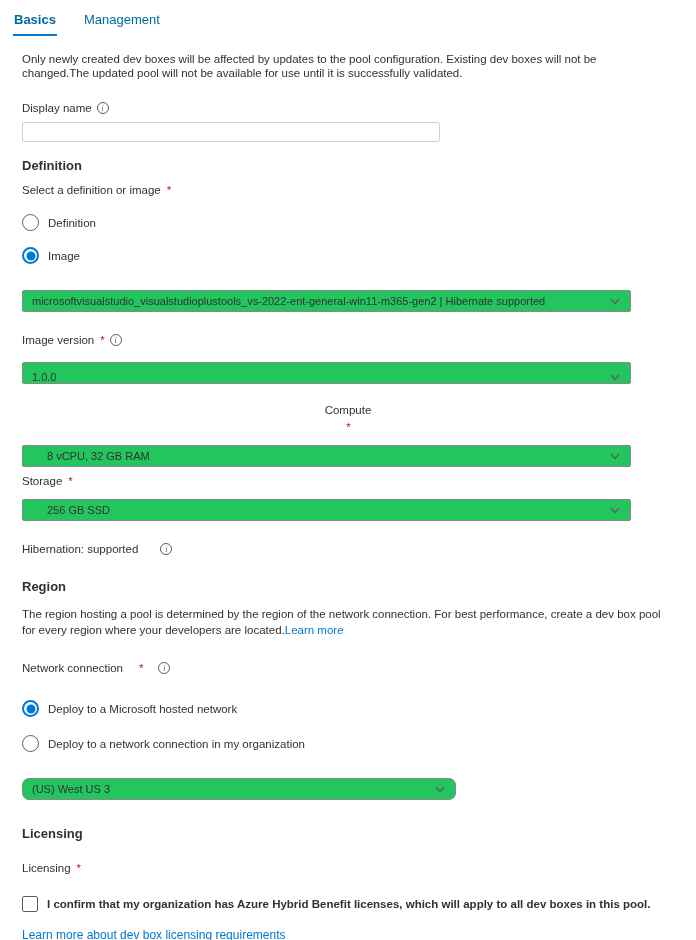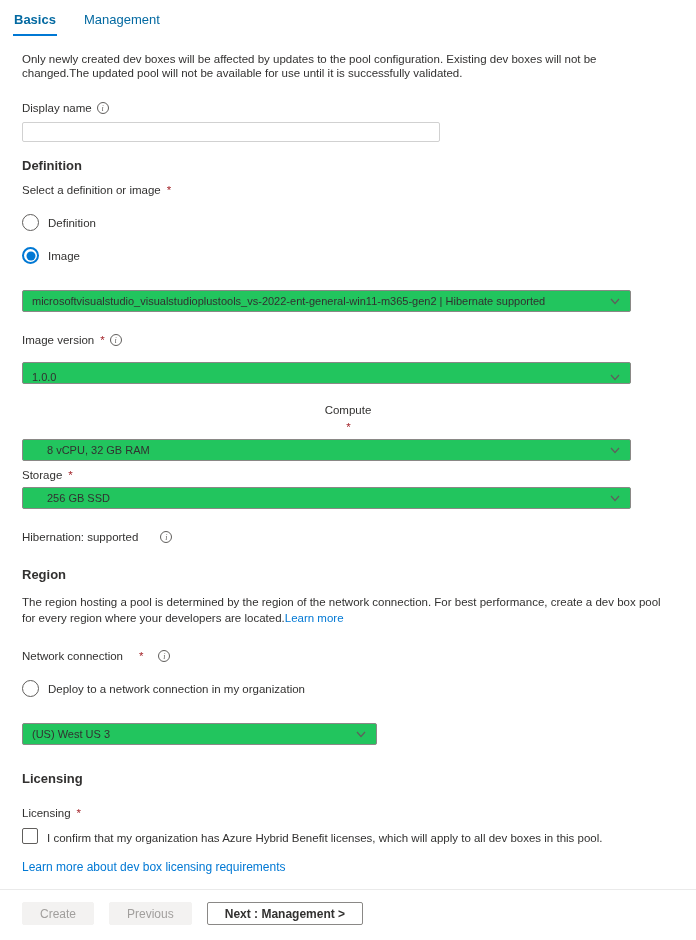--- a/index.html
+++ b/index.html
@@ -55,51 +55,51 @@
   
   .select {
     display:flex; align-items:center; justify-content:space-between;
     height:22px; border:1px solid #8a8886; border-radius:2px; background:#22c55e;
     padding:0 9px; cursor:pointer;gap:30px;
   }
   .select .select-value {
     font-size:11px; color:#323130; white-space:nowrap; overflow:hidden; text-overflow:ellipsis;
   }
   .select.w-full { width:609px; }
-  .select.w-mid  { width:355px; }
+  .select.w-mid  { width:434px;border-radius:7px; }
   .chevron-icon { flex:0 0 auto; margin-left:8px; display:inline-flex; }
 
   .plain-row { display:flex; align-items:center; gap:22px; font-size:11.5px; }
 
   .desc { font-size:11.5px; line-height:16px; width:640px; }
   a.link { color:#0078d4; text-decoration:none; cursor:pointer; }
 
   
-  .checkbox-row { display:flex; align-items:flex-end; gap:9px; margin-top:9px; cursor:pointer; }
+  .checkbox-row { display:flex; align-items:center; gap:9px; margin-top:22px; cursor:pointer;font-weight:bold; }
   .checkbox-box {
     width:16px; height:16px; border:1px solid #605e5c; border-radius:2px; background:#fff;
     flex:0 0 auto;
   }
   .checkbox-label { font-size:11.5px; }
 
   
   .footer {
     margin-top:15px; margin-left:-22px; margin-right:-22px;
     border-top:1px solid #eaeaea; padding:12px 22px 0 22px;
     display:flex; align-items:center; gap:15px;
   }
   .btn {
     font-family:"Liberation Sans", sans-serif; font-size:12px;
     height:23px; padding:0 17px; border-radius:2px; cursor:pointer;
   }
   .btn.disabled { background:#f3f2f1; color:#a19f9d; border:1px solid #f3f2f1; cursor:default; }
   .btn.primary-outline { background:#fff; color:#323130; border:1px solid #8a8886; font-weight:bold; }
 
   .mt8  { margin-top:16px;align-items:flex-end; }
-  .mt6  { margin-top:6px;padding-left:24px; }
+  .mt6  { margin-top:12px;padding-left:24px; }
   .mt12 { margin-top:12px; }
   .mt16 { margin-top:16px; }
   .mt18 { margin-top:18px; }
   .mt20 { margin-top:20px;flex-direction:column; }
   .mt22 { margin-top:22px; }
   .mt26 { margin-top:26px; }
 </style>
 </head>
 <body>
 
@@ -200,20 +200,24 @@
   <div class="desc mt12">
     <span>The region hosting a pool is determined by the region of the network connection. For best performance, create a dev box pool for every region where your developers are located.</span><a class="link">Learn more</a>
   </div>
 
   <div class="field-label" style="margin-top:24px;gap:15px;">
     <span>Network connection</span>
       <span class="req">*</span>
     <span class="info-icon"></span>
   </div>
 
+  <div class="radio-row mt26">
+    <span class="radio-circle selected"></span>
+    <span class="radio-label">Deploy to a Microsoft hosted network</span>
+  </div>
   <div class="radio-row mt18">
     <span class="radio-circle"></span>
     <span class="radio-label">Deploy to a network connection in my organization</span>
   </div>
 
   <div class="select w-mid mt26">
     <span class="select-value">(US) West US 3</span>
     <span class="chevron-icon">
       <svg width="12" height="12" viewBox="0 0 12 12">
           <polyline points="2,4 6,8.5 10,4" fill="none" stroke="#605e5c" stroke-width="1.2"></polyline>

